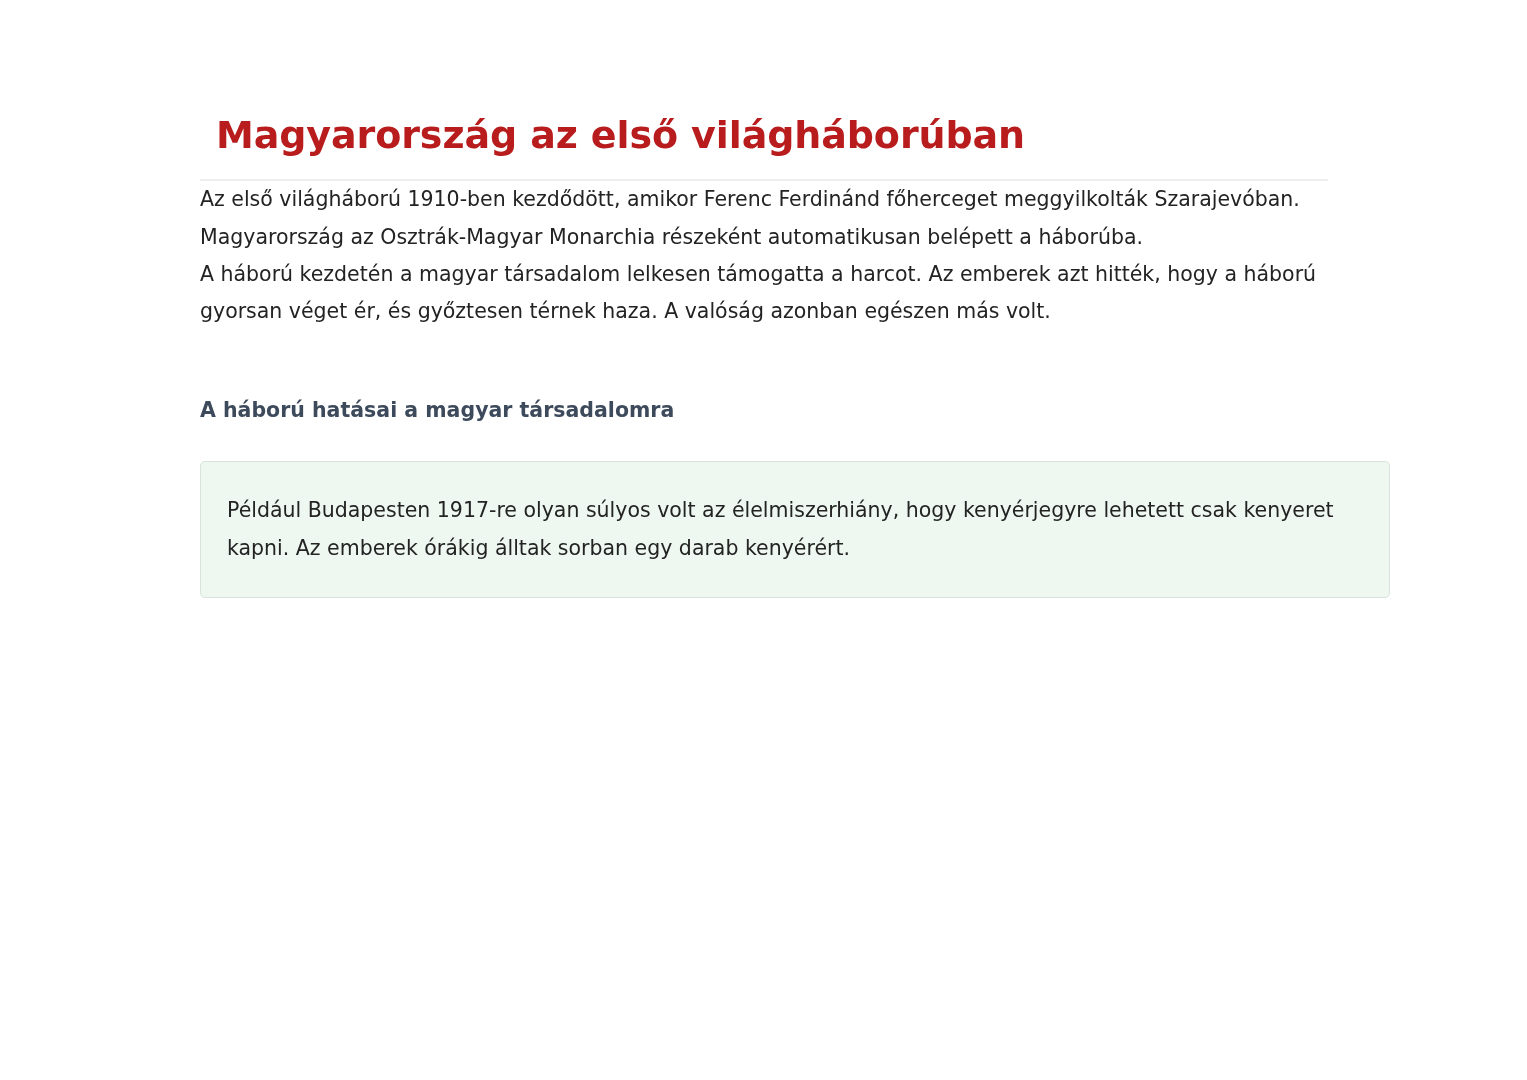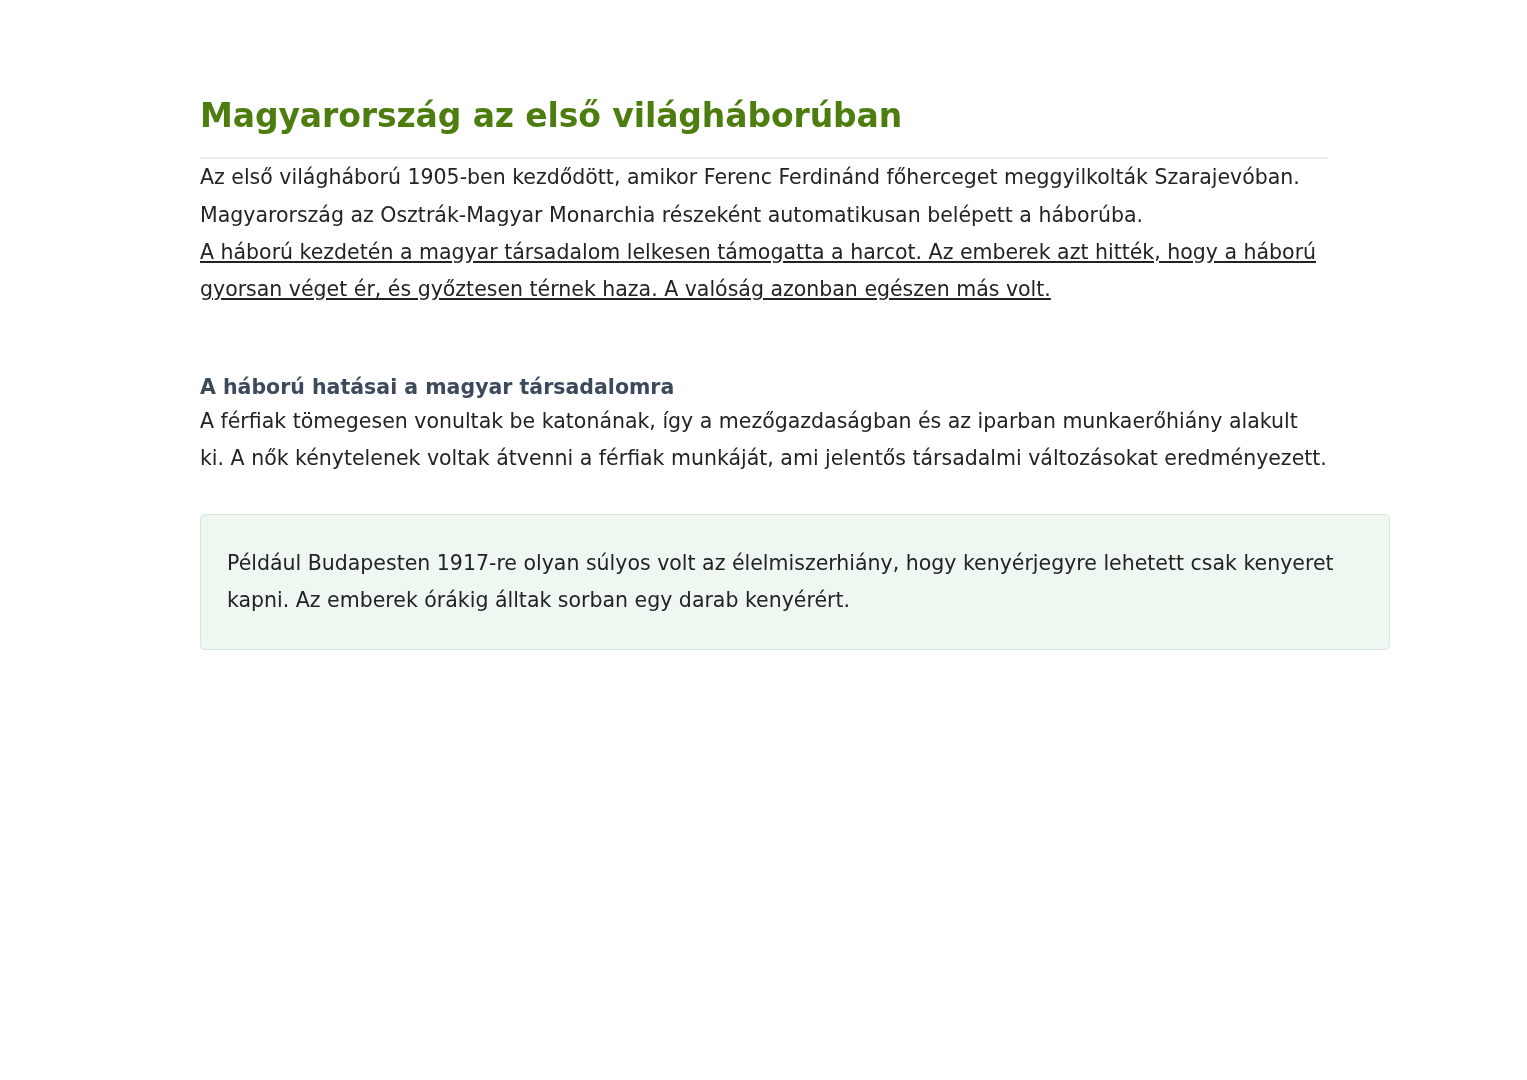--- a/index.html
+++ b/index.html
@@ -23,45 +23,45 @@
   }
 
   .content {
     position: absolute;
     left: 200px;
     top: 96px;
     width: 1128px;
   }
 
   .doc-title {
-    margin: 0;
-    font-size: 33px;
+    margin: 16px;
+    font-size: 38px;
     font-weight: 700;
     line-height: 1.22;
-    color: #4d7c0f;
+    color: #b91c1c;
     letter-spacing: -0.1px;
   }
 
   .title-rule {
     margin: 21px 0 0 0;
     border: 0;
     border-top: 2px solid #eceef0;
     width: 1128px;
   }
 
   p.para {
     margin: 0;
     font-size: 20.5px;
     line-height: 1.82;
     color: #232323;
     font-weight: 400;
   }
 
   .para-1 { margin-top: 32px; }
-  .para-2 { margin-top: 38px; text-decoration: underline; }
+  .para-2 { margin-top: 38px; }
   .para-3 { margin-top: 34px; }
   .para-4 { margin-top: 36px; }
   .para-5 { margin-top: 36px; }
 
   .sub-heading {
     margin: 64px 0 0 0;
     font-size: 20.5px;
     font-weight: 700;
     line-height: 1.5;
     color: #3d4a5c;
@@ -87,28 +87,27 @@
 </head>
 <body>
 
 <div class="page">
   <div class="content">
 
     <h1 class="doc-title">Magyarország az első világháborúban</h1>
 
     <hr class="title-rule">
 
-    <p class="para para-1">Az első világháború 1905-ben kezdődött, amikor Ferenc Ferdinánd főherceget meggyilkolták Szarajevóban. Magyarország az Osztrák-Magyar Monarchia részeként automatikusan belépett a háborúba.</p>
+    <p class="para para-1">Az első világháború 1910-ben kezdődött, amikor Ferenc Ferdinánd főherceget meggyilkolták Szarajevóban. Magyarország az Osztrák-Magyar Monarchia részeként automatikusan belépett a háborúba.</p>
 
     <p class="para para-2">A háború kezdetén a magyar társadalom lelkesen támogatta a harcot. Az emberek azt hitték, hogy a háború gyorsan véget ér, és győztesen térnek haza. A valóság azonban egészen más volt.</p>
 
     <h2 class="sub-heading">A háború hatásai a magyar társadalomra</h2>
 
 
-    <p class="para para-4">A férfiak tömegesen vonultak be katonának, így a mezőgazdaságban és az iparban munkaerőhiány alakult ki. A nők kénytelenek voltak átvenni a férfiak munkáját, ami jelentős társadalmi változásokat eredményezett.</p>
 
     <div class="callout">
       <p class="callout-text">Például Budapesten 1917-re olyan súlyos volt az élelmiszerhiány, hogy kenyérjegyre lehetett csak kenyeret kapni. Az emberek órákig álltak sorban egy darab kenyérért.</p>
     </div>
 
 
   </div>
 </div>
 
 </body></html>

